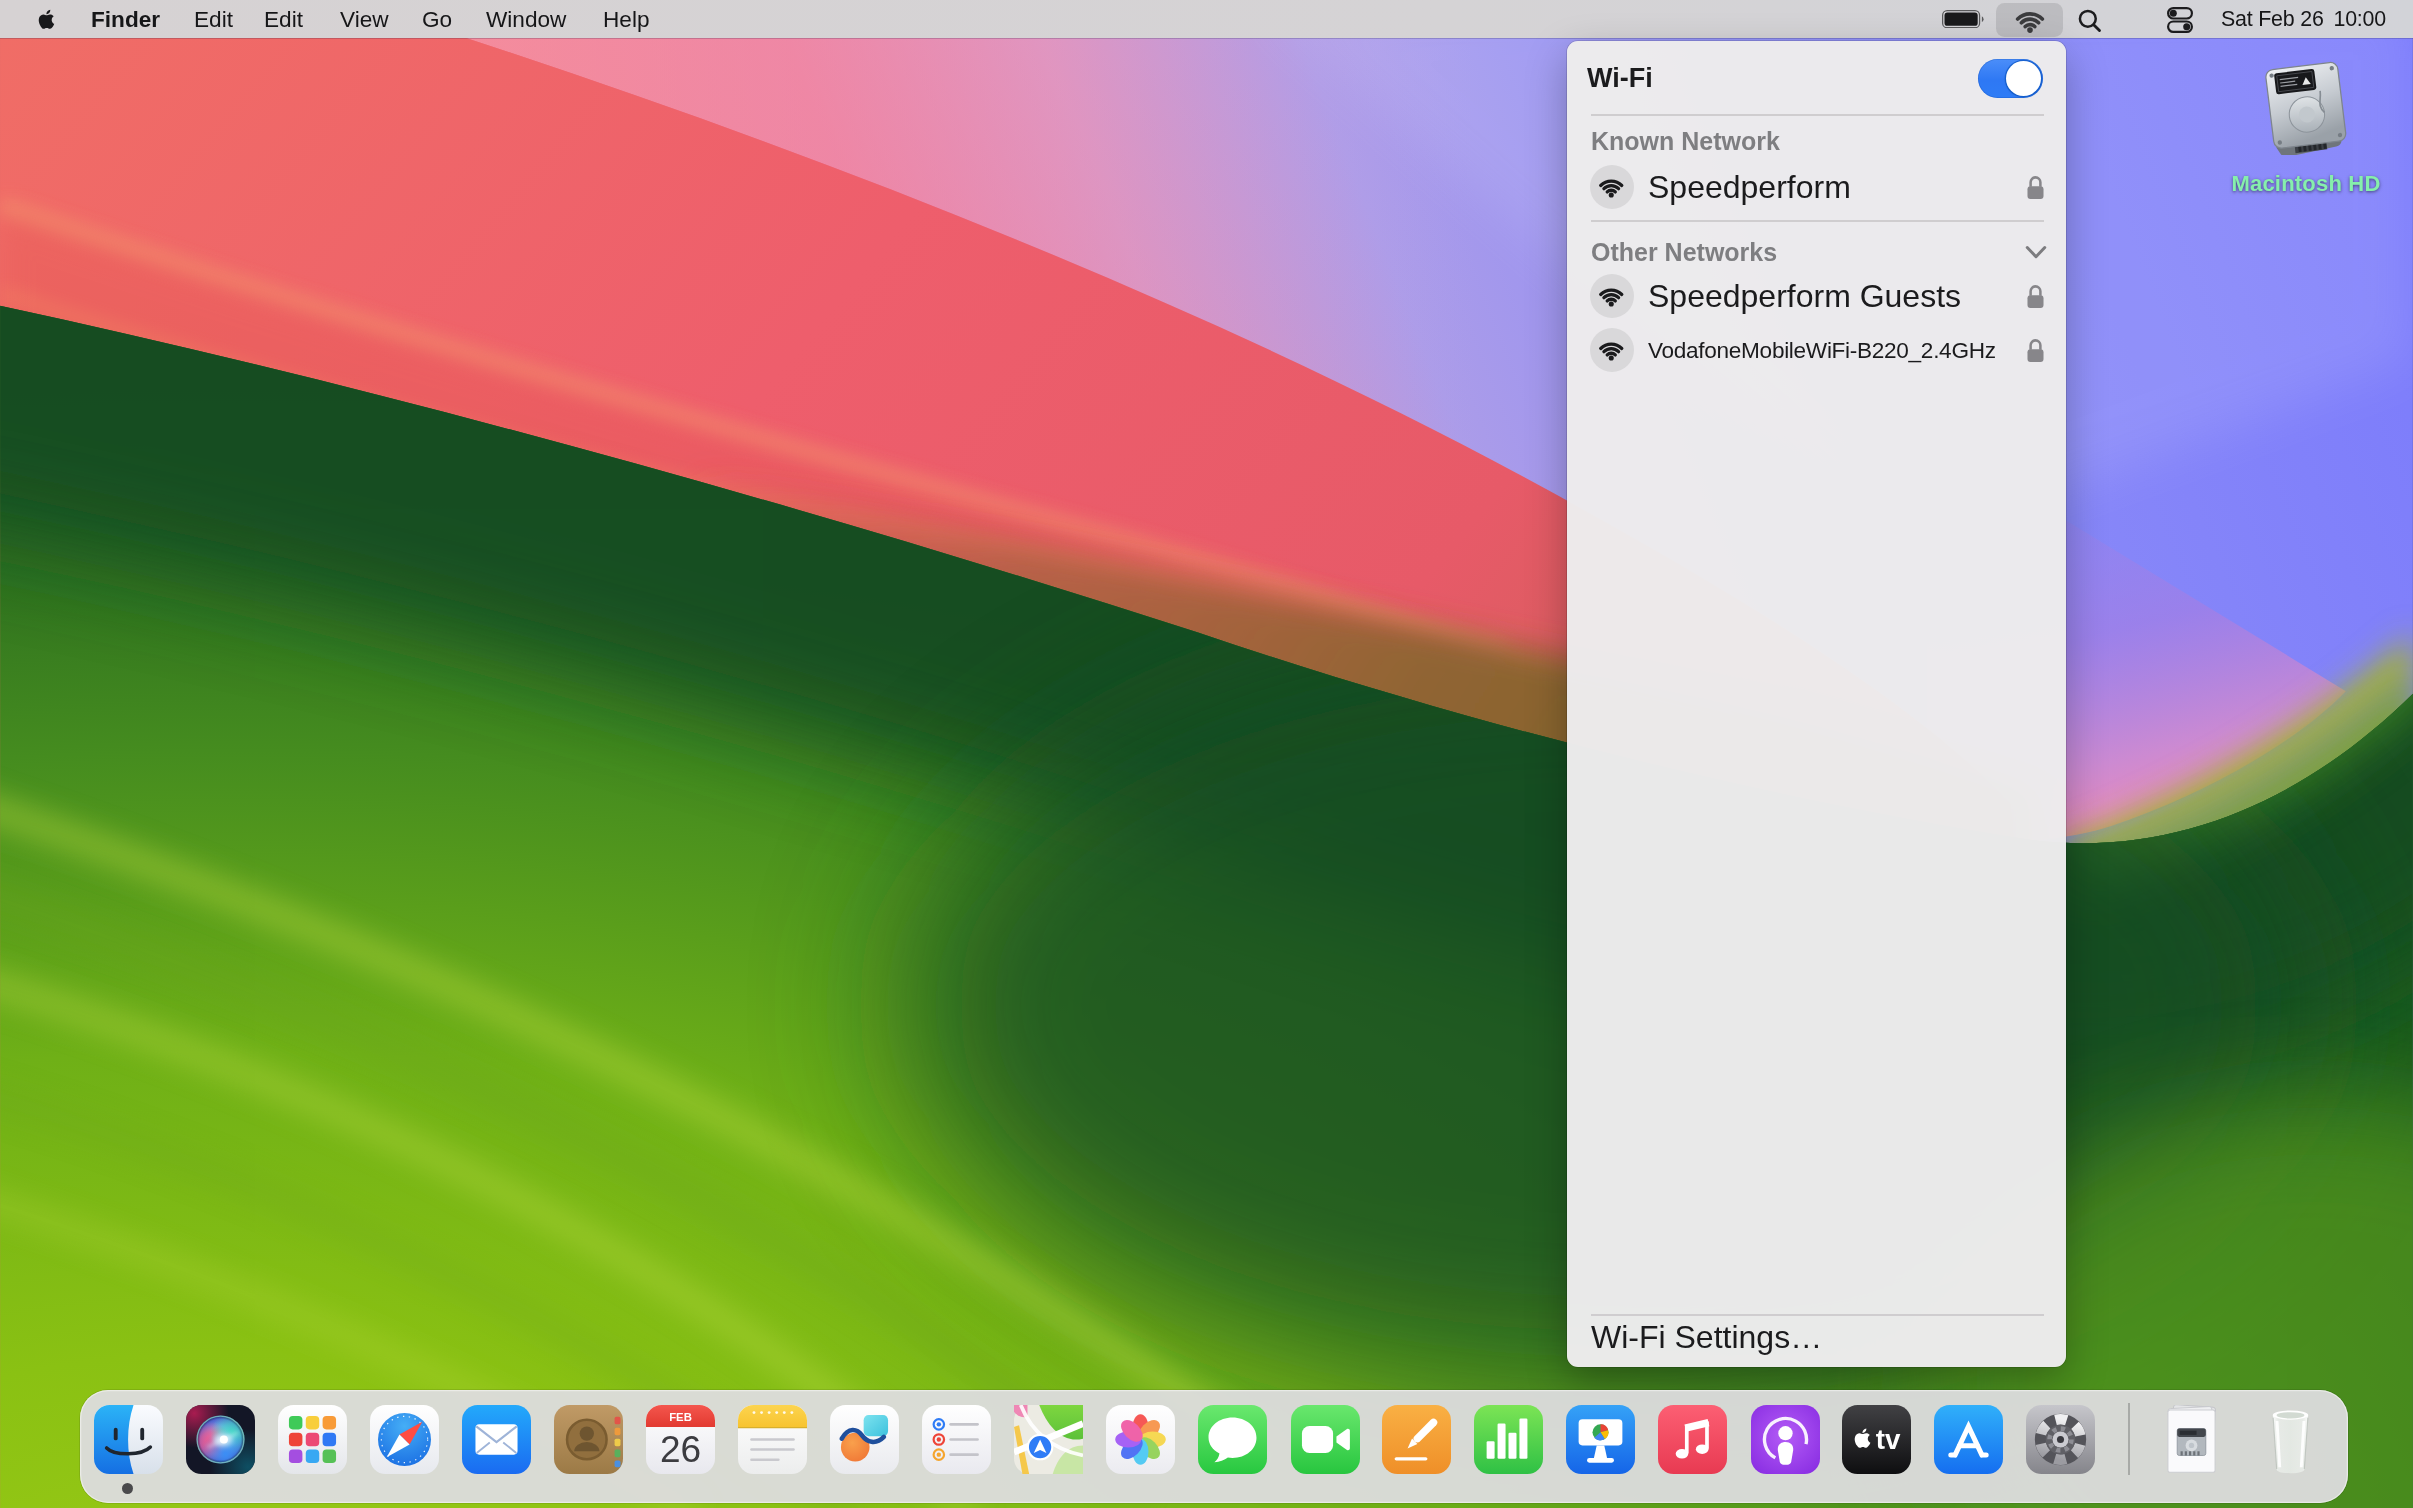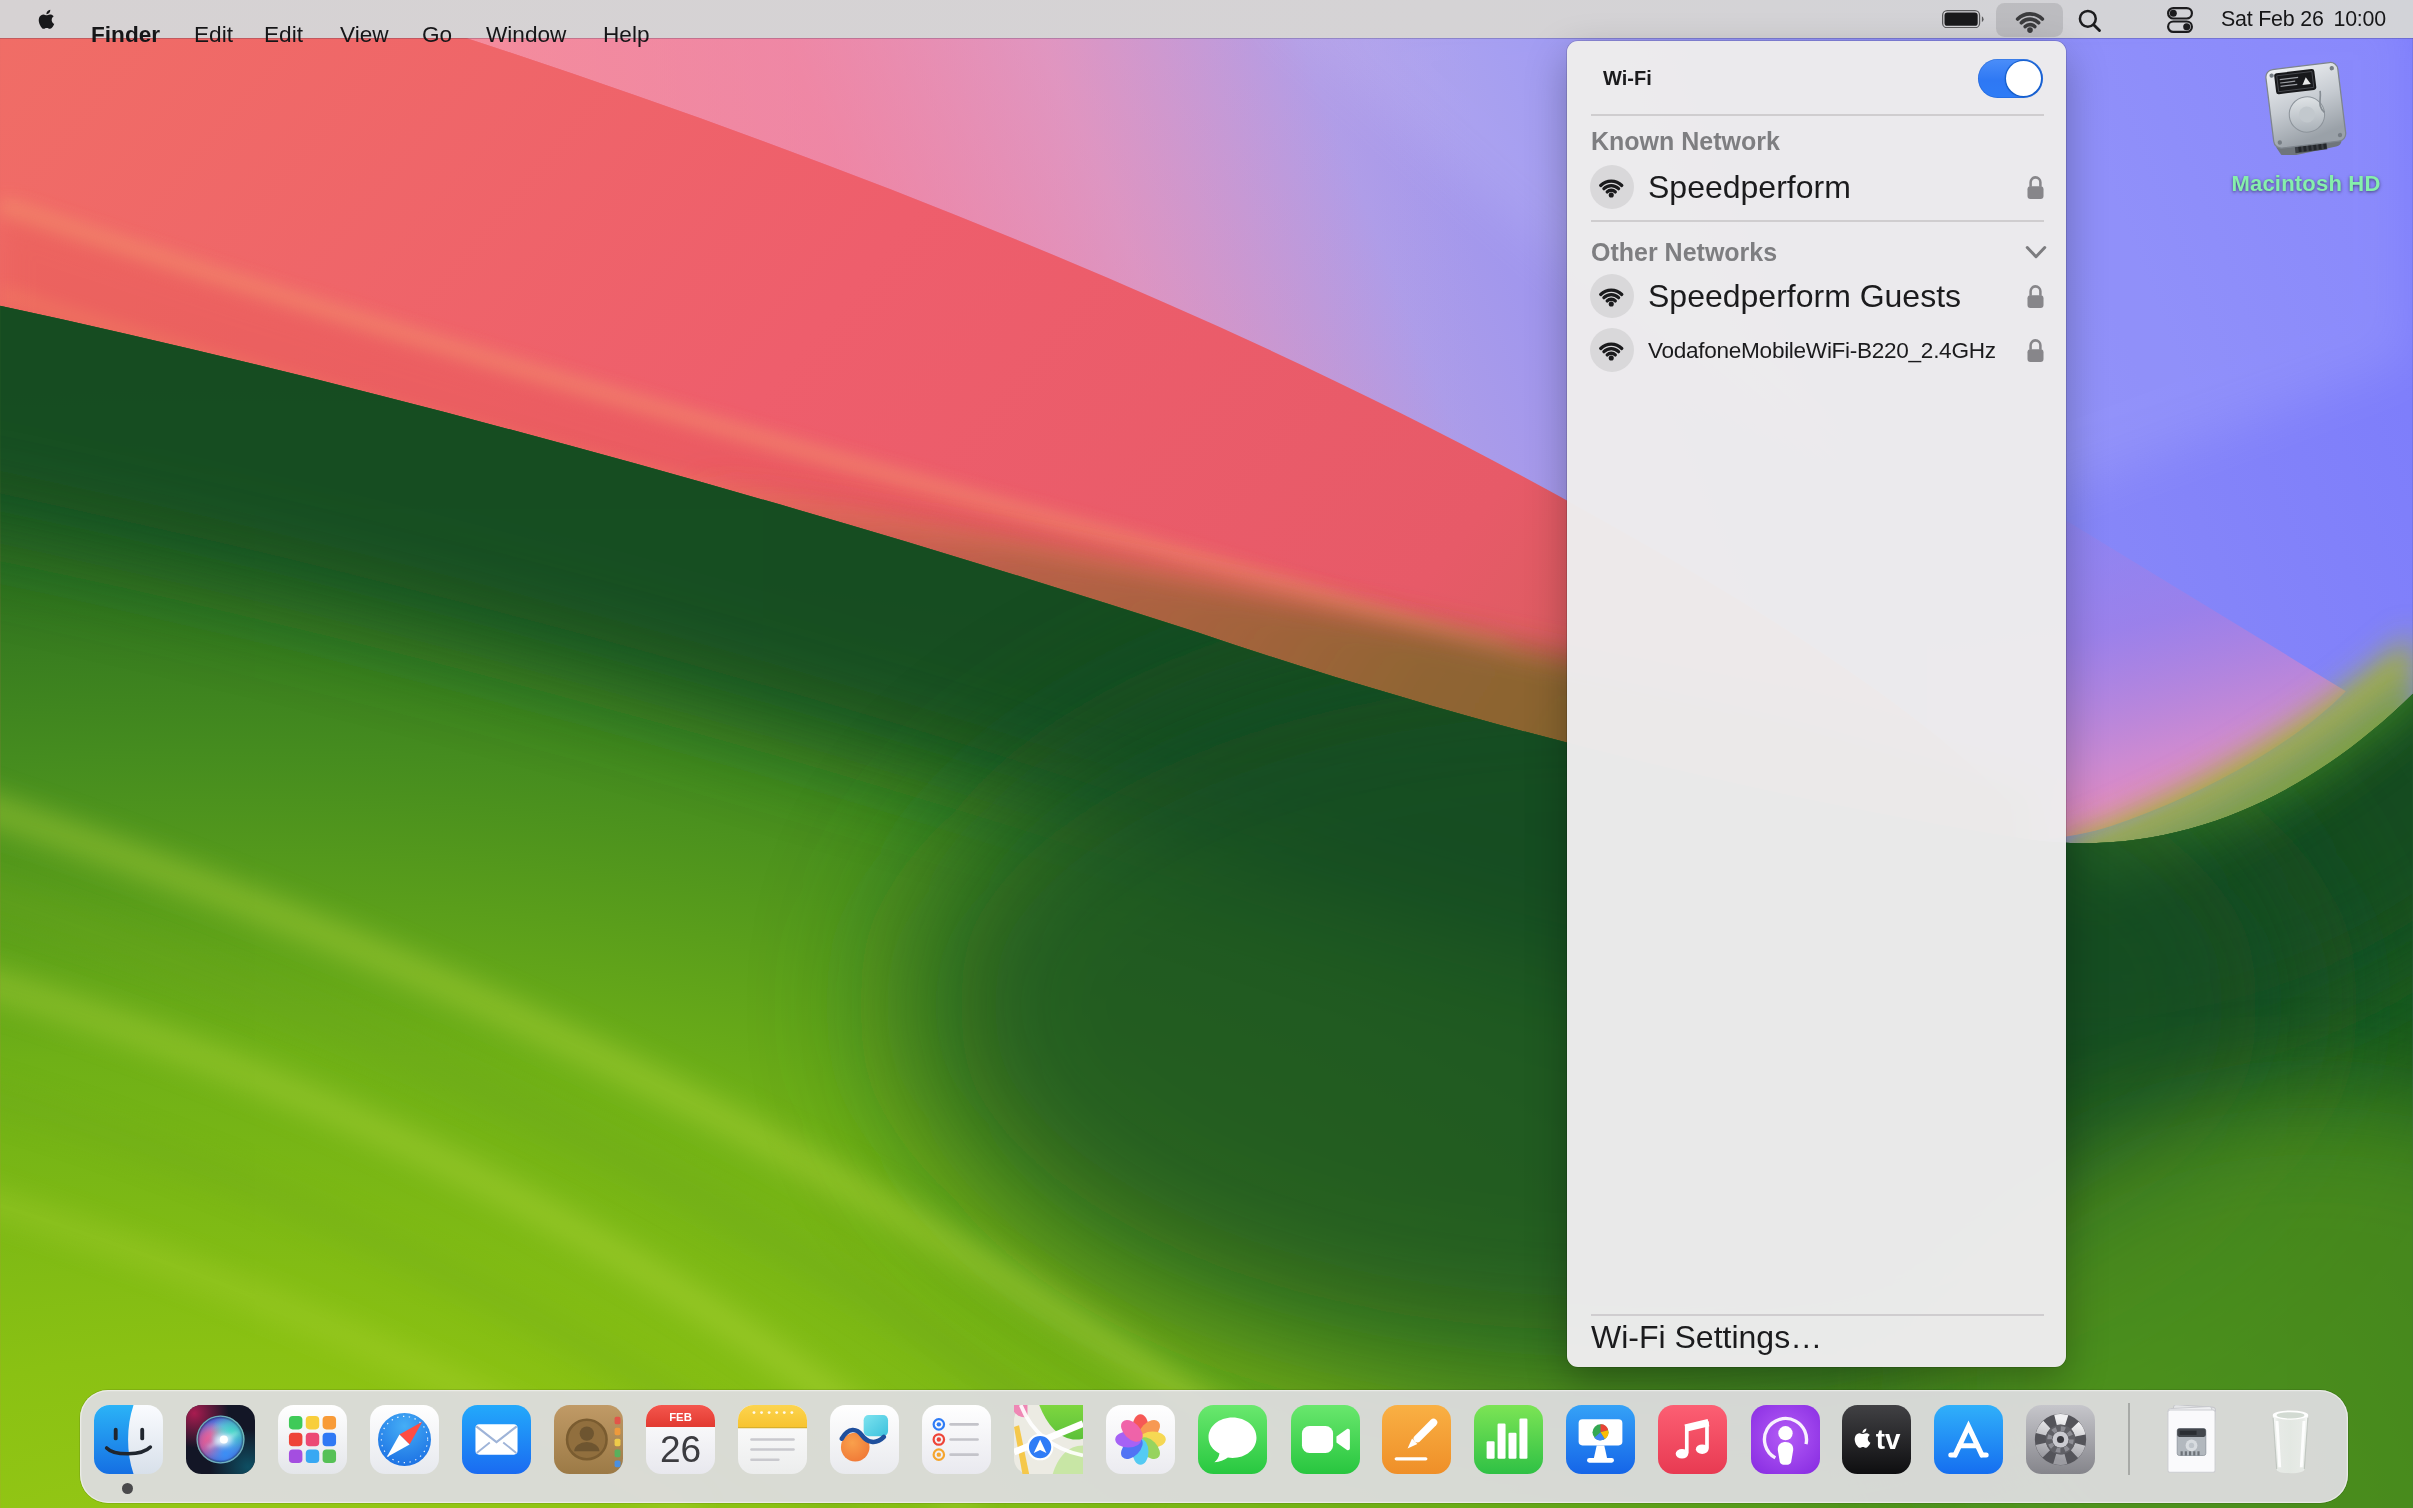--- a/index.html
+++ b/index.html
@@ -1,19 +1,19 @@
 <!DOCTYPE html>
 <html style="font-size:13.4px"><head>
 <meta charset="utf-8">
 <style>
 *{margin:0;padding:0;box-sizing:border-box}
 html,body{width:2413px;height:1508px;overflow:hidden;font-family:"Liberation Sans",sans-serif;background:#123;position:relative}
 #wall{position:absolute;left:0;top:0}
 #menubar{position:absolute;left:0;top:0;width:2413px;height:38px;background:linear-gradient(90deg,#d6d2d3 0%,#d5d3d5 60%,#d2d3d8 100%);box-shadow:0 0.8px 0 rgba(20,20,60,.25)}
-.mi{position:absolute;top:15px;height:38px;line-height:39px;font-size:22.6px;color:#161618}
+.mi{position:absolute;top:0;height:38px;line-height:39px;font-size:22.6px;color:#161618}
 .mb{font-weight:700}
 #clock{position:absolute;top:0;left:2221px;height:38px;line-height:39px;font-size:21.4px;letter-spacing:-0.2px;color:#161618;white-space:nowrap}
 #wifisel{position:absolute;left:1996px;top:2.5px;width:67px;height:34px;border-radius:8.4px;background:rgba(0,0,0,.105)}
 #panel{position:absolute;left:1567px;top:41px;width:499px;height:1326px;background:rgba(237,236,237,.985);border-radius:11px;box-shadow:0 0 0 0.8px rgba(0,0,0,.16),0 15px 42px rgba(0,0,0,.28)}
 .sep{position:absolute;left:23.5px;width:453px;height:1.7px;background:#cfcdcf}
 .ptxt{position:absolute;font-size:32px;color:#1b1b1d;line-height:28.5px;white-space:nowrap}
 .glab{position:absolute;font-size:25px;font-weight:700;color:#7e7e81;line-height:28.5px}
 .wcirc{position:absolute;left:22.6px;width:44px;height:44px;border-radius:50%;background:#d9d8da}
 .wcirc svg{position:absolute;left:7.5px;top:10px}
 .lock{position:absolute;left:460px}
@@ -144,21 +144,21 @@
     </svg>
 <svg class="mi" style="left:2167px;top:6.7px;height:auto" width="26" height="26" viewBox="0 0 31 31">
 <rect x="1.3" y="1.3" width="28.4" height="12.4" rx="6.2" fill="none" stroke="#1c1c1e" stroke-width="2.6"></rect>
 <circle cx="7.5" cy="7.5" r="4.2" fill="#1c1c1e"></circle>
 <rect x="1.3" y="17.3" width="28.4" height="12.4" rx="6.2" fill="none" stroke="#1c1c1e" stroke-width="2.6"></rect>
 <circle cx="23.5" cy="23.5" r="4.2" fill="#1c1c1e"></circle>
     </svg>
 <div id="clock">Sat Feb 26  10:00</div>
 </div>
 <div id="panel">
-<div class="ptxt" style="left:36px;top:22.6px;font-weight:700;font-size:20px">Wi-Fi</div>
+<div class="ptxt" style="left:20px;top:22.6px;font-weight:700;font-size:27px">Wi-Fi</div>
 <div id="toggle"></div>
 <div class="sep" style="top:73px"></div>
 <div class="glab" style="left:24px;top:86px">Known Network</div>
 <div class="wcirc" style="top:124px">
       <svg width="28.5" height="23.5" viewBox="0 0 40 30">
         <g stroke="#1b1b1d" stroke-width="4.6" fill="none" stroke-linecap="round">
           <path d="M14.3,22.3 A8,8 0 0 1 25.7,22.3"></path>
           <path d="M9.7,17.7 A14.5,14.5 0 0 1 30.3,17.7"></path>
           <path d="M5.2,13.2 A21,21 0 0 1 34.8,13.2"></path>
         </g>

